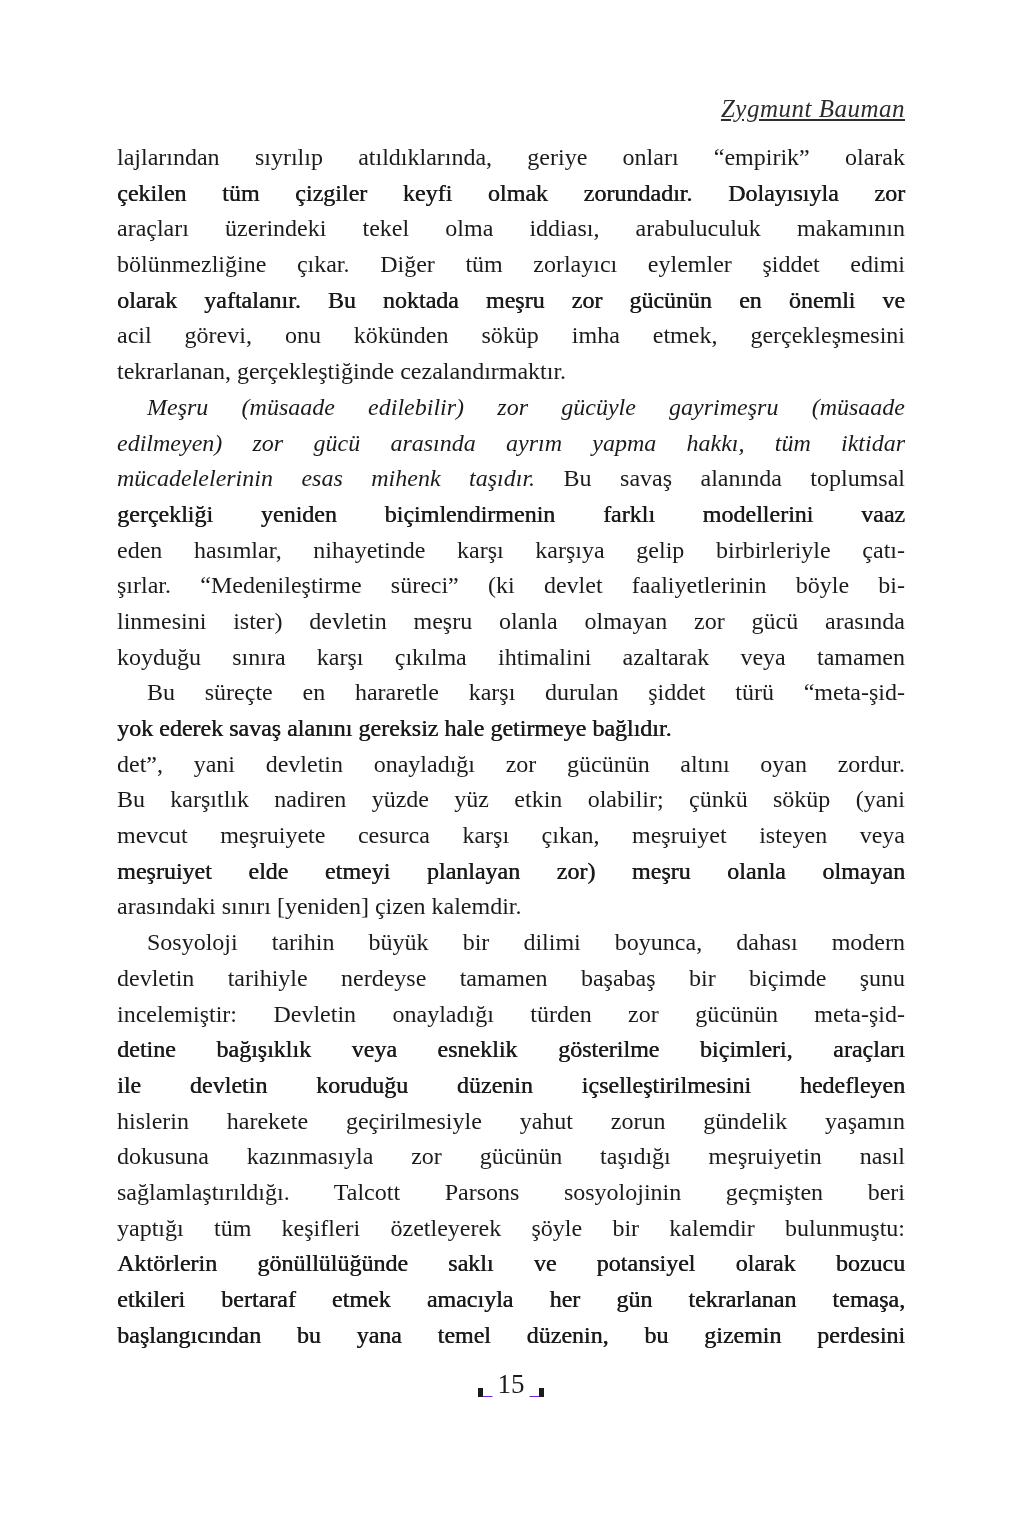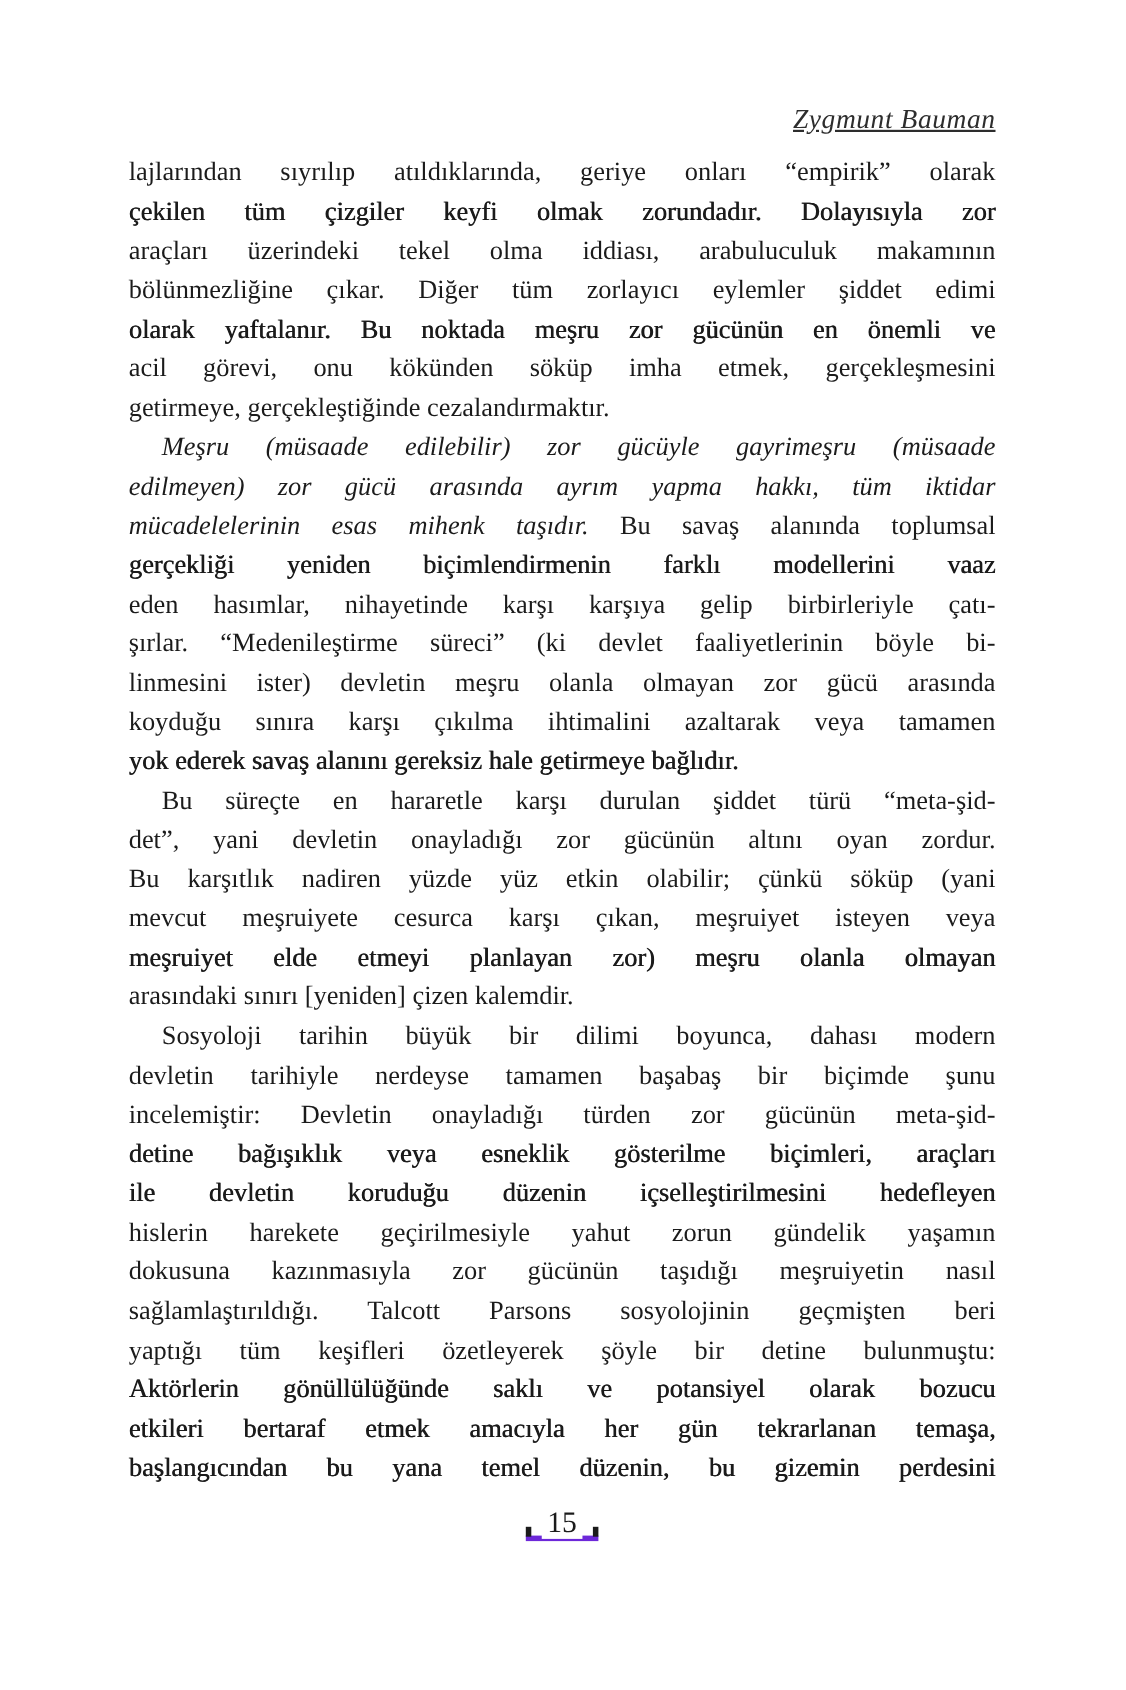--- a/index.html
+++ b/index.html
@@ -37,21 +37,21 @@
   .line.last{text-align-last:left;-moz-text-align-last:left;}
   .line.indent{text-indent:30px;}
   .line.dark{text-shadow:0.5px 0 0 currentColor;}
   .it{font-style:italic;}
   .footer{display:flex;justify-content:center;}
   .pagenum-box{
     position:relative;
     margin-top:5px;
     width:66px;
     height:38px;
-    border-bottom:5px solid #6d28d9;
+    border-bottom:1px solid #6d28d9;
   }
   .pagenum-box::before,
   .pagenum-box::after{
     content:"";
     position:absolute;
     bottom:-1px;
     width:5px;
     height:9px;
     background:#1b1b1b;
   }
@@ -77,45 +77,45 @@
     <span>Zygmunt Bauman</span>
   </div>
 
   <div class="body-text">
       <div class="line"><span>lajlarından sıyrılıp atıldıklarında, geriye onları “empirik” olarak</span></div>
       <div class="line dark"><span>çekilen tüm çizgiler keyfi olmak zorundadır. Dolayısıyla zor</span></div>
       <div class="line"><span>araçları üzerindeki tekel olma iddiası, arabuluculuk makamının</span></div>
       <div class="line"><span>bölünmezliğine çıkar. Diğer tüm zorlayıcı eylemler şiddet edimi</span></div>
       <div class="line dark"><span>olarak yaftalanır. Bu noktada meşru zor gücünün en önemli ve</span></div>
       <div class="line"><span>acil görevi, onu kökünden söküp imha etmek, gerçekleşmesini</span></div>
-      <div class="line last"><span>getirmeye, gerçekleştiğinde cezalandırmaktır.</span></div>
+      <div class="line last"><span>tekrarlanan, gerçekleştiğinde cezalandırmaktır.</span></div>
       <div class="line indent"><span class="it">Meşru (müsaade edilebilir) zor gücüyle gayrimeşru (müsaade</span></div>
       <div class="line"><span class="it">edilmeyen) zor gücü arasında ayrım yapma hakkı, tüm iktidar</span></div>
       <div class="line"><span class="it">mücadelelerinin esas mihenk taşıdır.</span><span> Bu savaş alanında toplumsal</span></div>
       <div class="line dark"><span>gerçekliği yeniden biçimlendirmenin farklı modellerini vaaz</span></div>
       <div class="line"><span>eden hasımlar, nihayetinde karşı karşıya gelip birbirleriyle çatı-</span></div>
       <div class="line"><span>şırlar. “Medenileştirme süreci” (ki devlet faaliyetlerinin böyle bi-</span></div>
       <div class="line"><span>linmesini ister) devletin meşru olanla olmayan zor gücü arasında</span></div>
       <div class="line"><span>koyduğu sınıra karşı çıkılma ihtimalini azaltarak veya tamamen</span></div>
+      <div class="line indent"><span>Bu süreçte en hararetle karşı durulan şiddet türü “meta-şid-</span></div>
       <div class="line last dark"><span>yok ederek savaş alanını gereksiz hale getirmeye bağlıdır.</span></div>
-      <div class="line indent"><span>Bu süreçte en hararetle karşı durulan şiddet türü “meta-şid-</span></div>
       <div class="line"><span>det”, yani devletin onayladığı zor gücünün altını oyan zordur.</span></div>
       <div class="line"><span>Bu karşıtlık nadiren yüzde yüz etkin olabilir; çünkü söküp (yani</span></div>
       <div class="line"><span>mevcut meşruiyete cesurca karşı çıkan, meşruiyet isteyen veya</span></div>
       <div class="line dark"><span>meşruiyet elde etmeyi planlayan zor) meşru olanla olmayan</span></div>
       <div class="line last"><span>arasındaki sınırı [yeniden] çizen kalemdir.</span></div>
       <div class="line indent"><span>Sosyoloji tarihin büyük bir dilimi boyunca, dahası modern</span></div>
       <div class="line"><span>devletin tarihiyle nerdeyse tamamen başabaş bir biçimde şunu</span></div>
       <div class="line"><span>incelemiştir: Devletin onayladığı türden zor gücünün meta-şid-</span></div>
       <div class="line dark"><span>detine bağışıklık veya esneklik gösterilme biçimleri, araçları</span></div>
       <div class="line dark"><span>ile devletin koruduğu düzenin içselleştirilmesini hedefleyen</span></div>
       <div class="line"><span>hislerin harekete geçirilmesiyle yahut zorun gündelik yaşamın</span></div>
       <div class="line"><span>dokusuna kazınmasıyla zor gücünün taşıdığı meşruiyetin nasıl</span></div>
       <div class="line"><span>sağlamlaştırıldığı. Talcott Parsons sosyolojinin geçmişten beri</span></div>
-      <div class="line"><span>yaptığı tüm keşifleri özetleyerek şöyle bir detine bulunmuştu:</span></div>
+      <div class="line"><span>yaptığı tüm keşifleri özetleyerek şöyle bir kalemdir bulunmuştu:</span></div>
       <div class="line dark"><span>Aktörlerin gönüllülüğünde saklı ve potansiyel olarak bozucu</span></div>
       <div class="line dark"><span>etkileri bertaraf etmek amacıyla her gün tekrarlanan temaşa,</span></div>
       <div class="line dark"><span>başlangıcından bu yana temel düzenin, bu gizemin perdesini</span></div>
     </div>
 
   <div class="footer">
     <div class="pagenum-box">
       <span class="pagenum">15</span>
     </div>
   </div>

